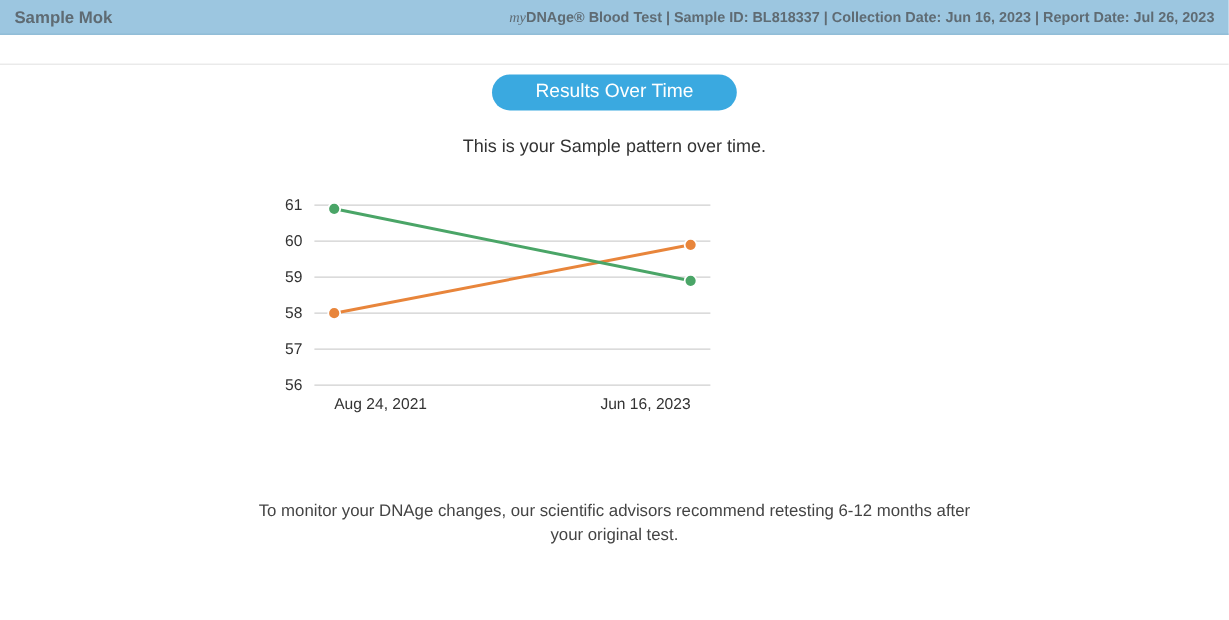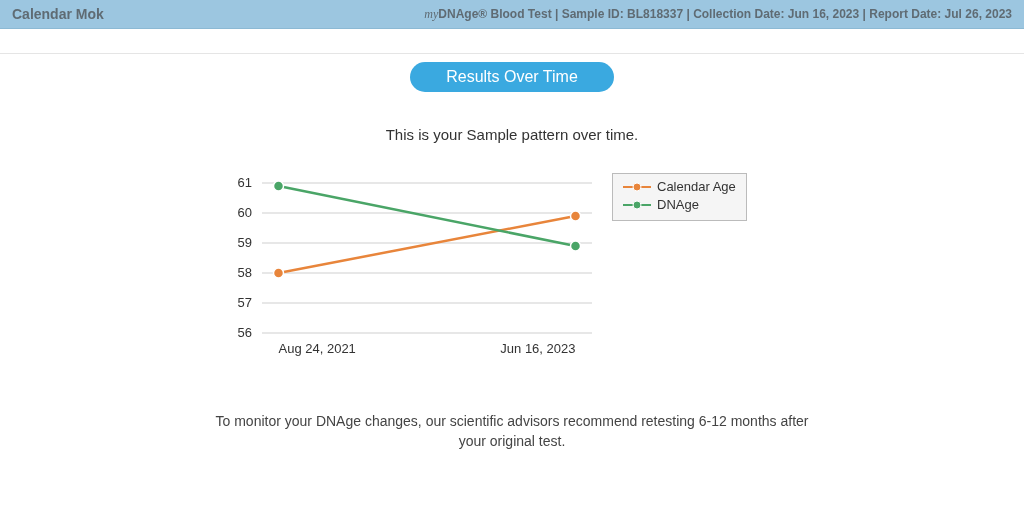--- a/index.html
+++ b/index.html
@@ -1,36 +1,36 @@
 <!DOCTYPE html>
 <html><head>
 <meta charset="utf-8">
 <style>
   html,body{margin:0;padding:0;width:1024px;height:517px;font-family:Helvetica,Arial,sans-serif;background:#fff;color:#333;}
   .header{background:#9cc6e0;height:28px;display:flex;align-items:center;justify-content:space-between;padding:0 12px;border-bottom:1px solid #8cb9d4;}
   .header-name{color:#5f6b73;font-size:14px;font-weight:600;}
   .header-meta{color:#5f6b73;font-size:12px;font-weight:600;margin-left:13px;}
   .header-meta i{font-style:italic;font-family:Georgia,serif;font-weight:400;}
   .divider{border-top:1px solid #e5e5e5;margin-top:24px;}
-  .pill{background:#3aa9e0;color:#fff;font-size:16px;padding:6px 36px;border-radius:18px;display:inline-block;margin:8px auto 16px;}
+  .pill{background:#3aa9e0;color:#fff;font-size:16px;padding:6px 36px;border-radius:18px;display:inline-block;margin:8px auto 4px;}
   .center{text-align:center;}
   .subtitle{color:#333;font-size:15px;margin:18px 0 30px;}
   .chart-wrap{position:relative;width:640px;height:210px;margin:0 auto;}
   .axis-text{font-size:13px;fill:#333;}
   .xlabel{font-size:13px;fill:#333;}
   .legend{position:absolute;left:420px;top:0;border:1px solid #bbb;background:#f5f5f5;padding:4px 10px 6px;font-size:13px;color:#333;}
   .legend-row{display:flex;align-items:center;gap:6px;line-height:18px;}
   .legend-swatch{display:inline-flex;align-items:center;}
-  .footer-note{color:#444;font-size:14px;text-align:center;margin:28px auto 0;max-width:620px;line-height:1.45;}
+  .footer-note{color:#444;font-size:14px;text-align:center;margin:44px auto 0;max-width:620px;line-height:1.45;}
 </style>
 </head>
 <body>
 
 <div class="header">
-  <div class="header-name">Calendar Mok</div>
+  <div class="header-name">Sample Mok</div>
   <div class="header-meta">
     <i>my</i><span>DNAge® Blood Test</span>
     | <span>Sample ID</span>: <span>BL818337</span>
     | <span>Collection Date</span>: <span>Jun 16, 2023</span>
     | <span>Report Date</span>: <span>Jul 26, 2023</span>
   </div>
 </div>
 
 <div class="divider"></div>
 
@@ -55,35 +55,15 @@
       <text x="60" y="14" text-anchor="end" class="axis-text">61</text>
       <text x="86.5" y="180" text-anchor="start" class="xlabel">Aug 24, 2021</text>
       <text x="383.5" y="180" text-anchor="end" class="xlabel">Jun 16, 2023</text>
       <line x1="86.5" y1="100" x2="383.5" y2="43.00000000000004" stroke="#e8853b" stroke-width="2.5"></line>
       <circle cx="86.5" cy="100" r="5" fill="#e8853b" stroke="#fff" stroke-width="1.5"></circle>
       <circle cx="383.5" cy="43.00000000000004" r="5" fill="#e8853b" stroke="#fff" stroke-width="1.5"></circle>
       <line x1="86.5" y1="13.000000000000028" x2="383.5" y2="73.00000000000004" stroke="#4aa567" stroke-width="2.5"></line>
       <circle cx="86.5" cy="13.000000000000028" r="5" fill="#4aa567" stroke="#fff" stroke-width="1.5"></circle>
       <circle cx="383.5" cy="73.00000000000004" r="5" fill="#4aa567" stroke="#fff" stroke-width="1.5"></circle>
     </svg>
-  <div class="legend">
-    <div class="legend-row">
-      <span class="legend-swatch">
-        <svg width="28" height="10">
-            <line x1="0" y1="5" x2="28" y2="5" stroke="#e8853b" stroke-width="2"></line>
-            <circle cx="14" cy="5" r="4" fill="#e8853b" stroke="#fff" stroke-width="1"></circle>
-          </svg>
-      </span>
-      <span>Calendar Age</span>
-    </div>
-    <div class="legend-row">
-      <span class="legend-swatch">
-        <svg width="28" height="10">
-            <line x1="0" y1="5" x2="28" y2="5" stroke="#4aa567" stroke-width="2"></line>
-            <circle cx="14" cy="5" r="4" fill="#4aa567" stroke="#fff" stroke-width="1"></circle>
-          </svg>
-      </span>
-      <span>DNAge</span>
-    </div>
-  </div>
 </div>
 
 <div class="footer-note">To monitor your DNAge changes, our scientific advisors recommend retesting 6-12 months after your original test.</div>
 
 </body></html>

